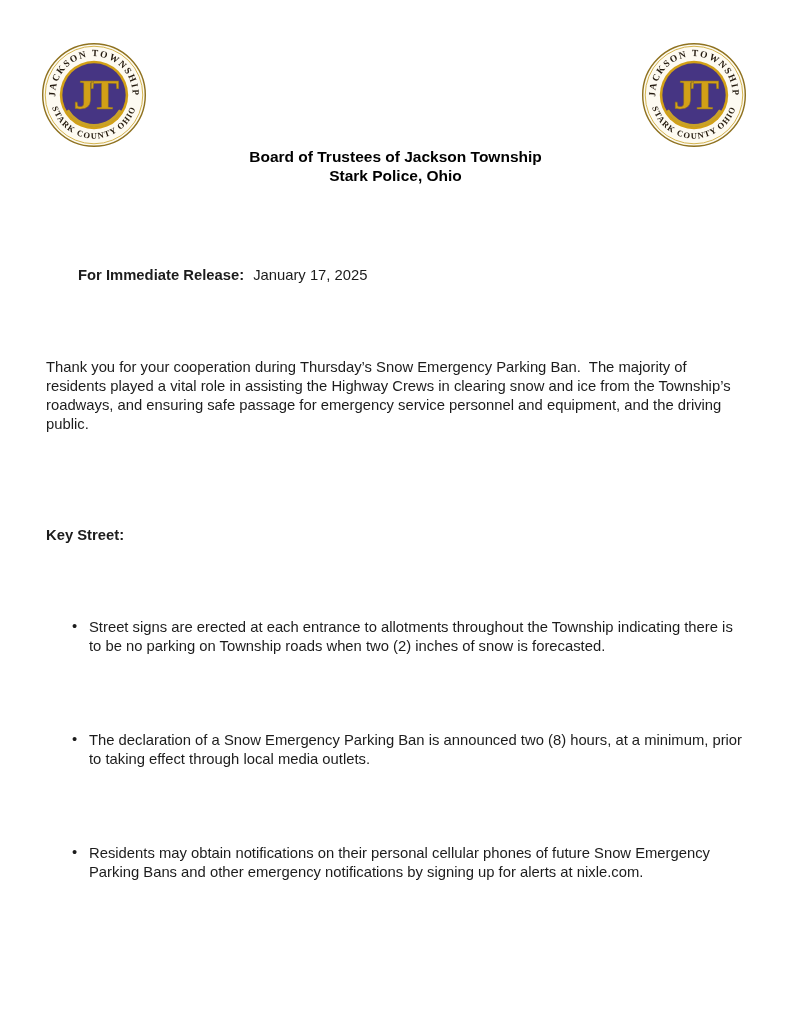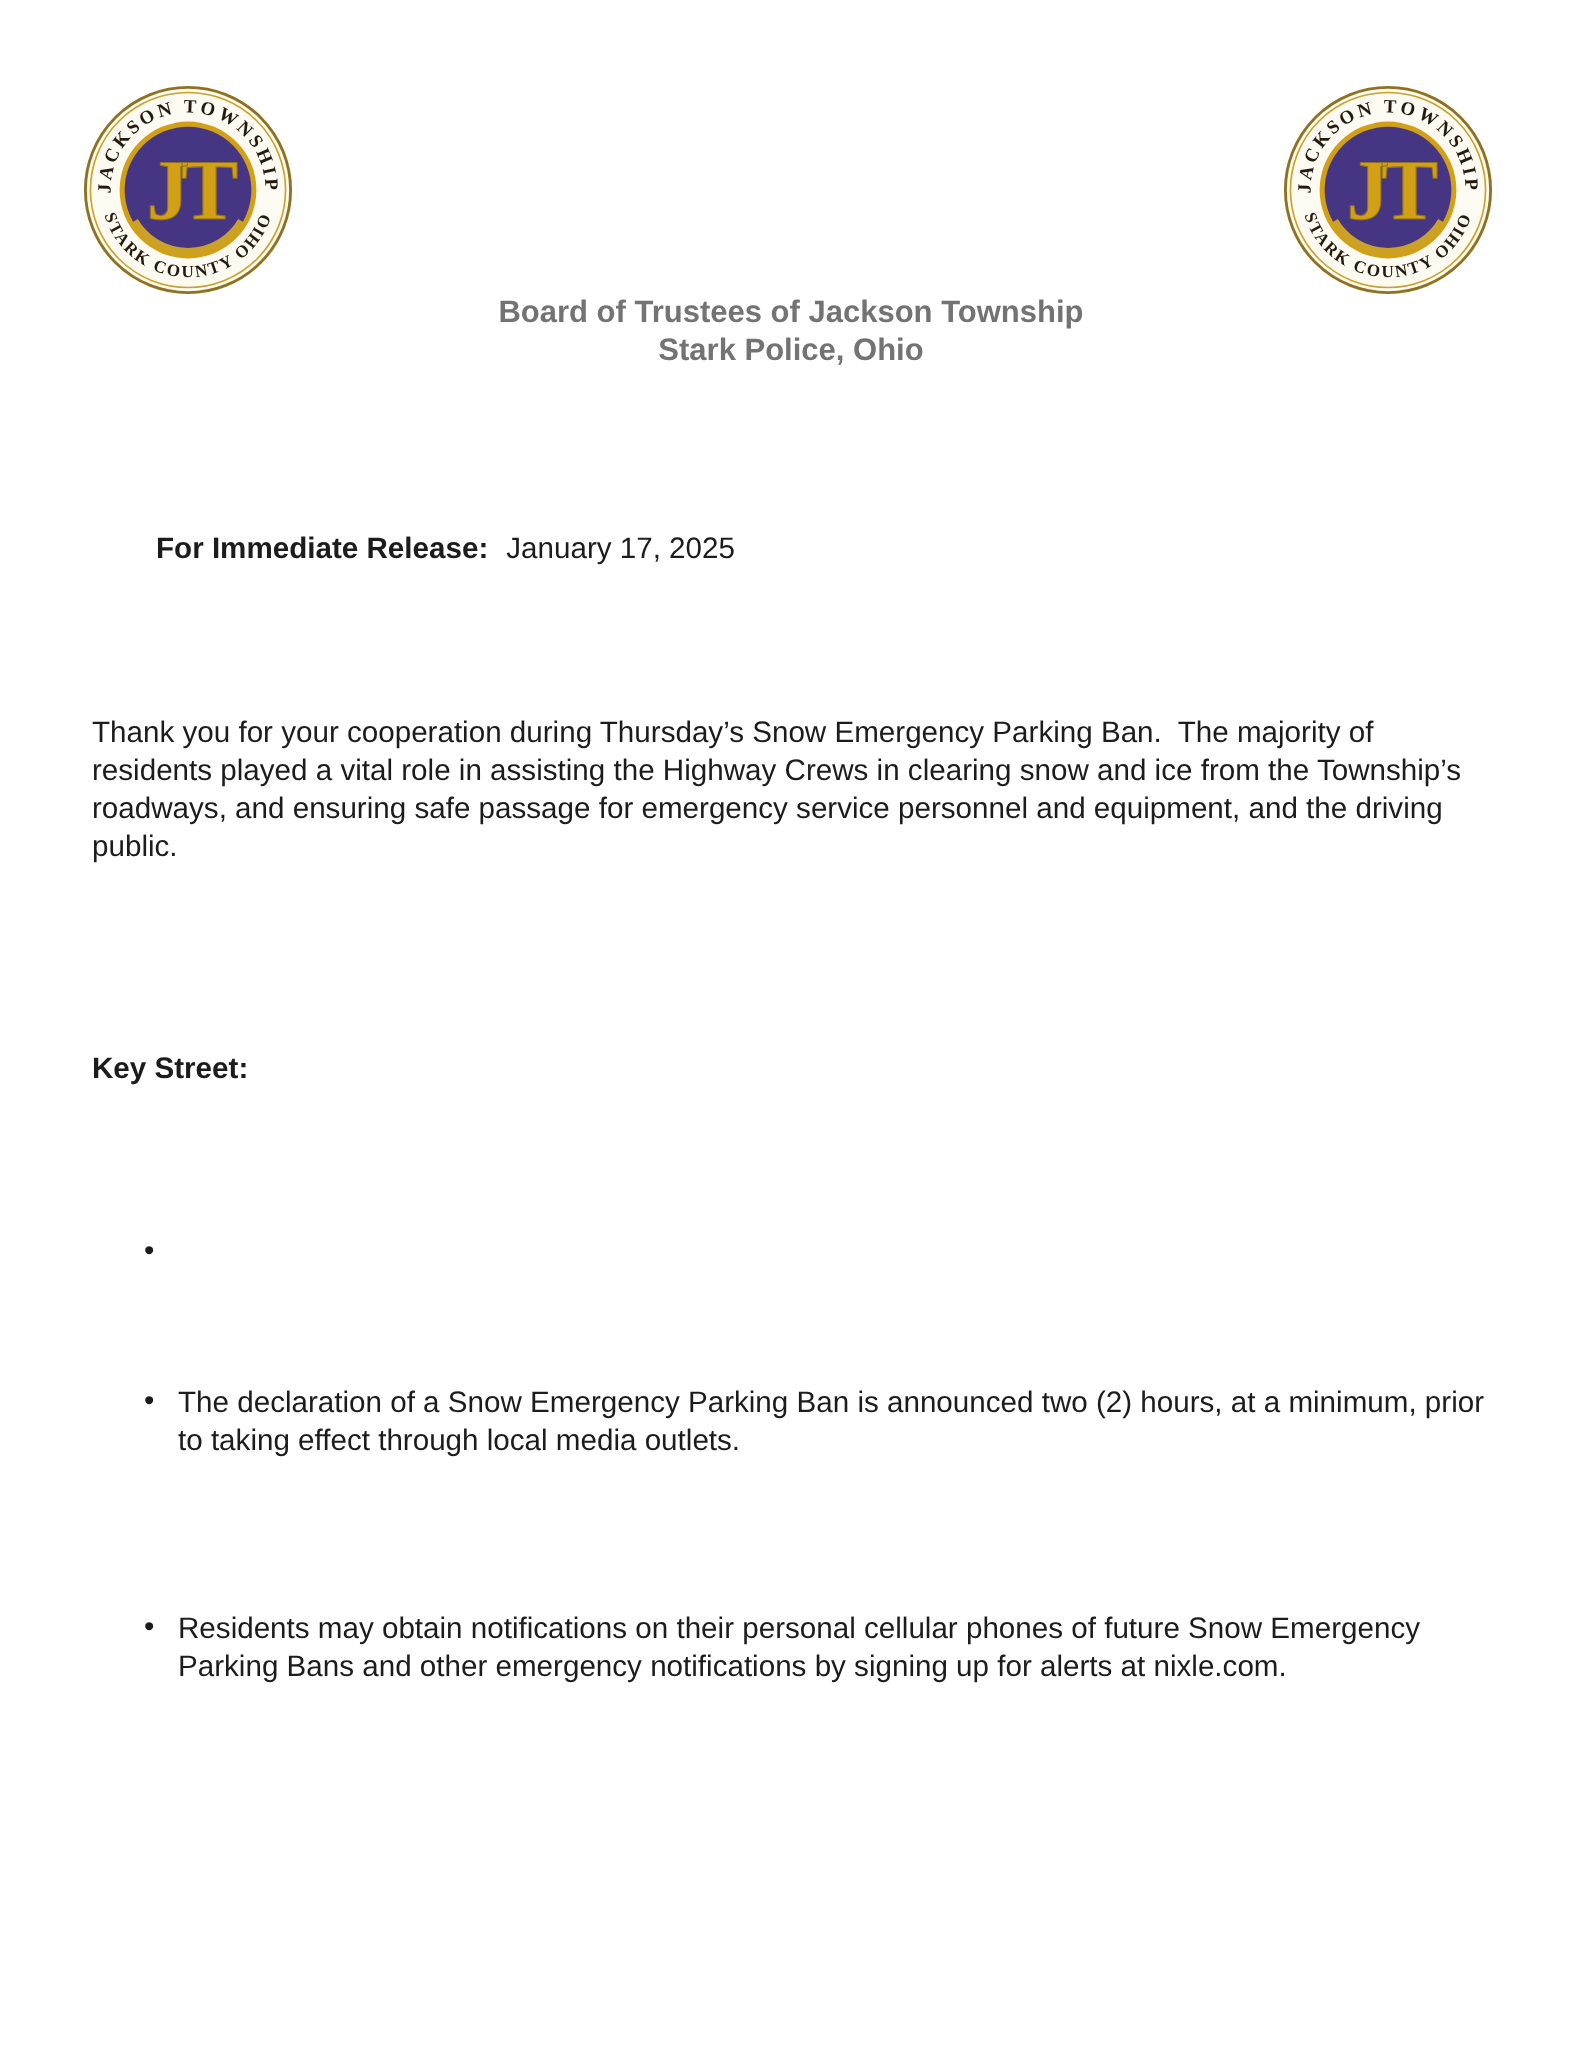--- a/index.html
+++ b/index.html
@@ -14,21 +14,21 @@
   .page { position: absolute; inset: 0; background: #ffffff; }
 
   .seal { position: absolute; top: 41px; width: 108px; height: 108px; }
   .seal-left  { left: 40px; }
   .seal-right { left: 640px; }
 
   .doc-title {
     position: absolute; top: 147px; left: 0; width: 791px;
     text-align: center;
     font-size: 15.5px; font-weight: bold; line-height: 19px;
-    color: #737373;
+    color: #000000;
   }
 
   .content {
     position: absolute; left: 46px; top: 209px; width: 700px;
     font-size: 14.8px; line-height: 19px;
     white-space: pre-wrap;
   }
   .release { margin: 0 0 16px 0; }
   .release-label { font-weight: bold; margin-left: 32px; }
   .release-date { margin-left: 9px; }
@@ -93,22 +93,22 @@
 
   <div class="content">
 
     <div class="release"><span class="release-label">For Immediate Release:</span><span class="release-date">January 17, 2025</span></div>
 
     <div class="para">Thank you for your cooperation during Thursday’s Snow Emergency Parking Ban.  The majority of residents played a vital role in assisting the Highway Crews in clearing snow and ice from the Township’s roadways, and ensuring safe passage for emergency service personnel and equipment, and the driving public.</div>
 
 
     <div class="kp-heading">Key Street:</div>
 
-    <div class="bullet"><span class="dot">•</span></div>
+    <div class="bullet"><span class="dot">•</span><span>Street signs are erected at each entrance to allotments throughout the Township indicating there is to be no parking on Township roads when two (2) inches of snow is forecasted.</span></div>
 
-    <div class="bullet"><span class="dot">•</span><span>The declaration of a Snow Emergency Parking Ban is announced two (2) hours, at a minimum, prior to taking effect through local media outlets.</span></div>
+    <div class="bullet"><span class="dot">•</span><span>The declaration of a Snow Emergency Parking Ban is announced two (8) hours, at a minimum, prior to taking effect through local media outlets.</span></div>
 
     <div class="bullet"><span class="dot">•</span><span>Residents may obtain notifications on their personal cellular phones of future Snow Emergency Parking Bans and other emergency notifications by signing up for alerts at nixle.com.</span></div>
 
     
 
   </div>
 </div>
 
 </body></html>

